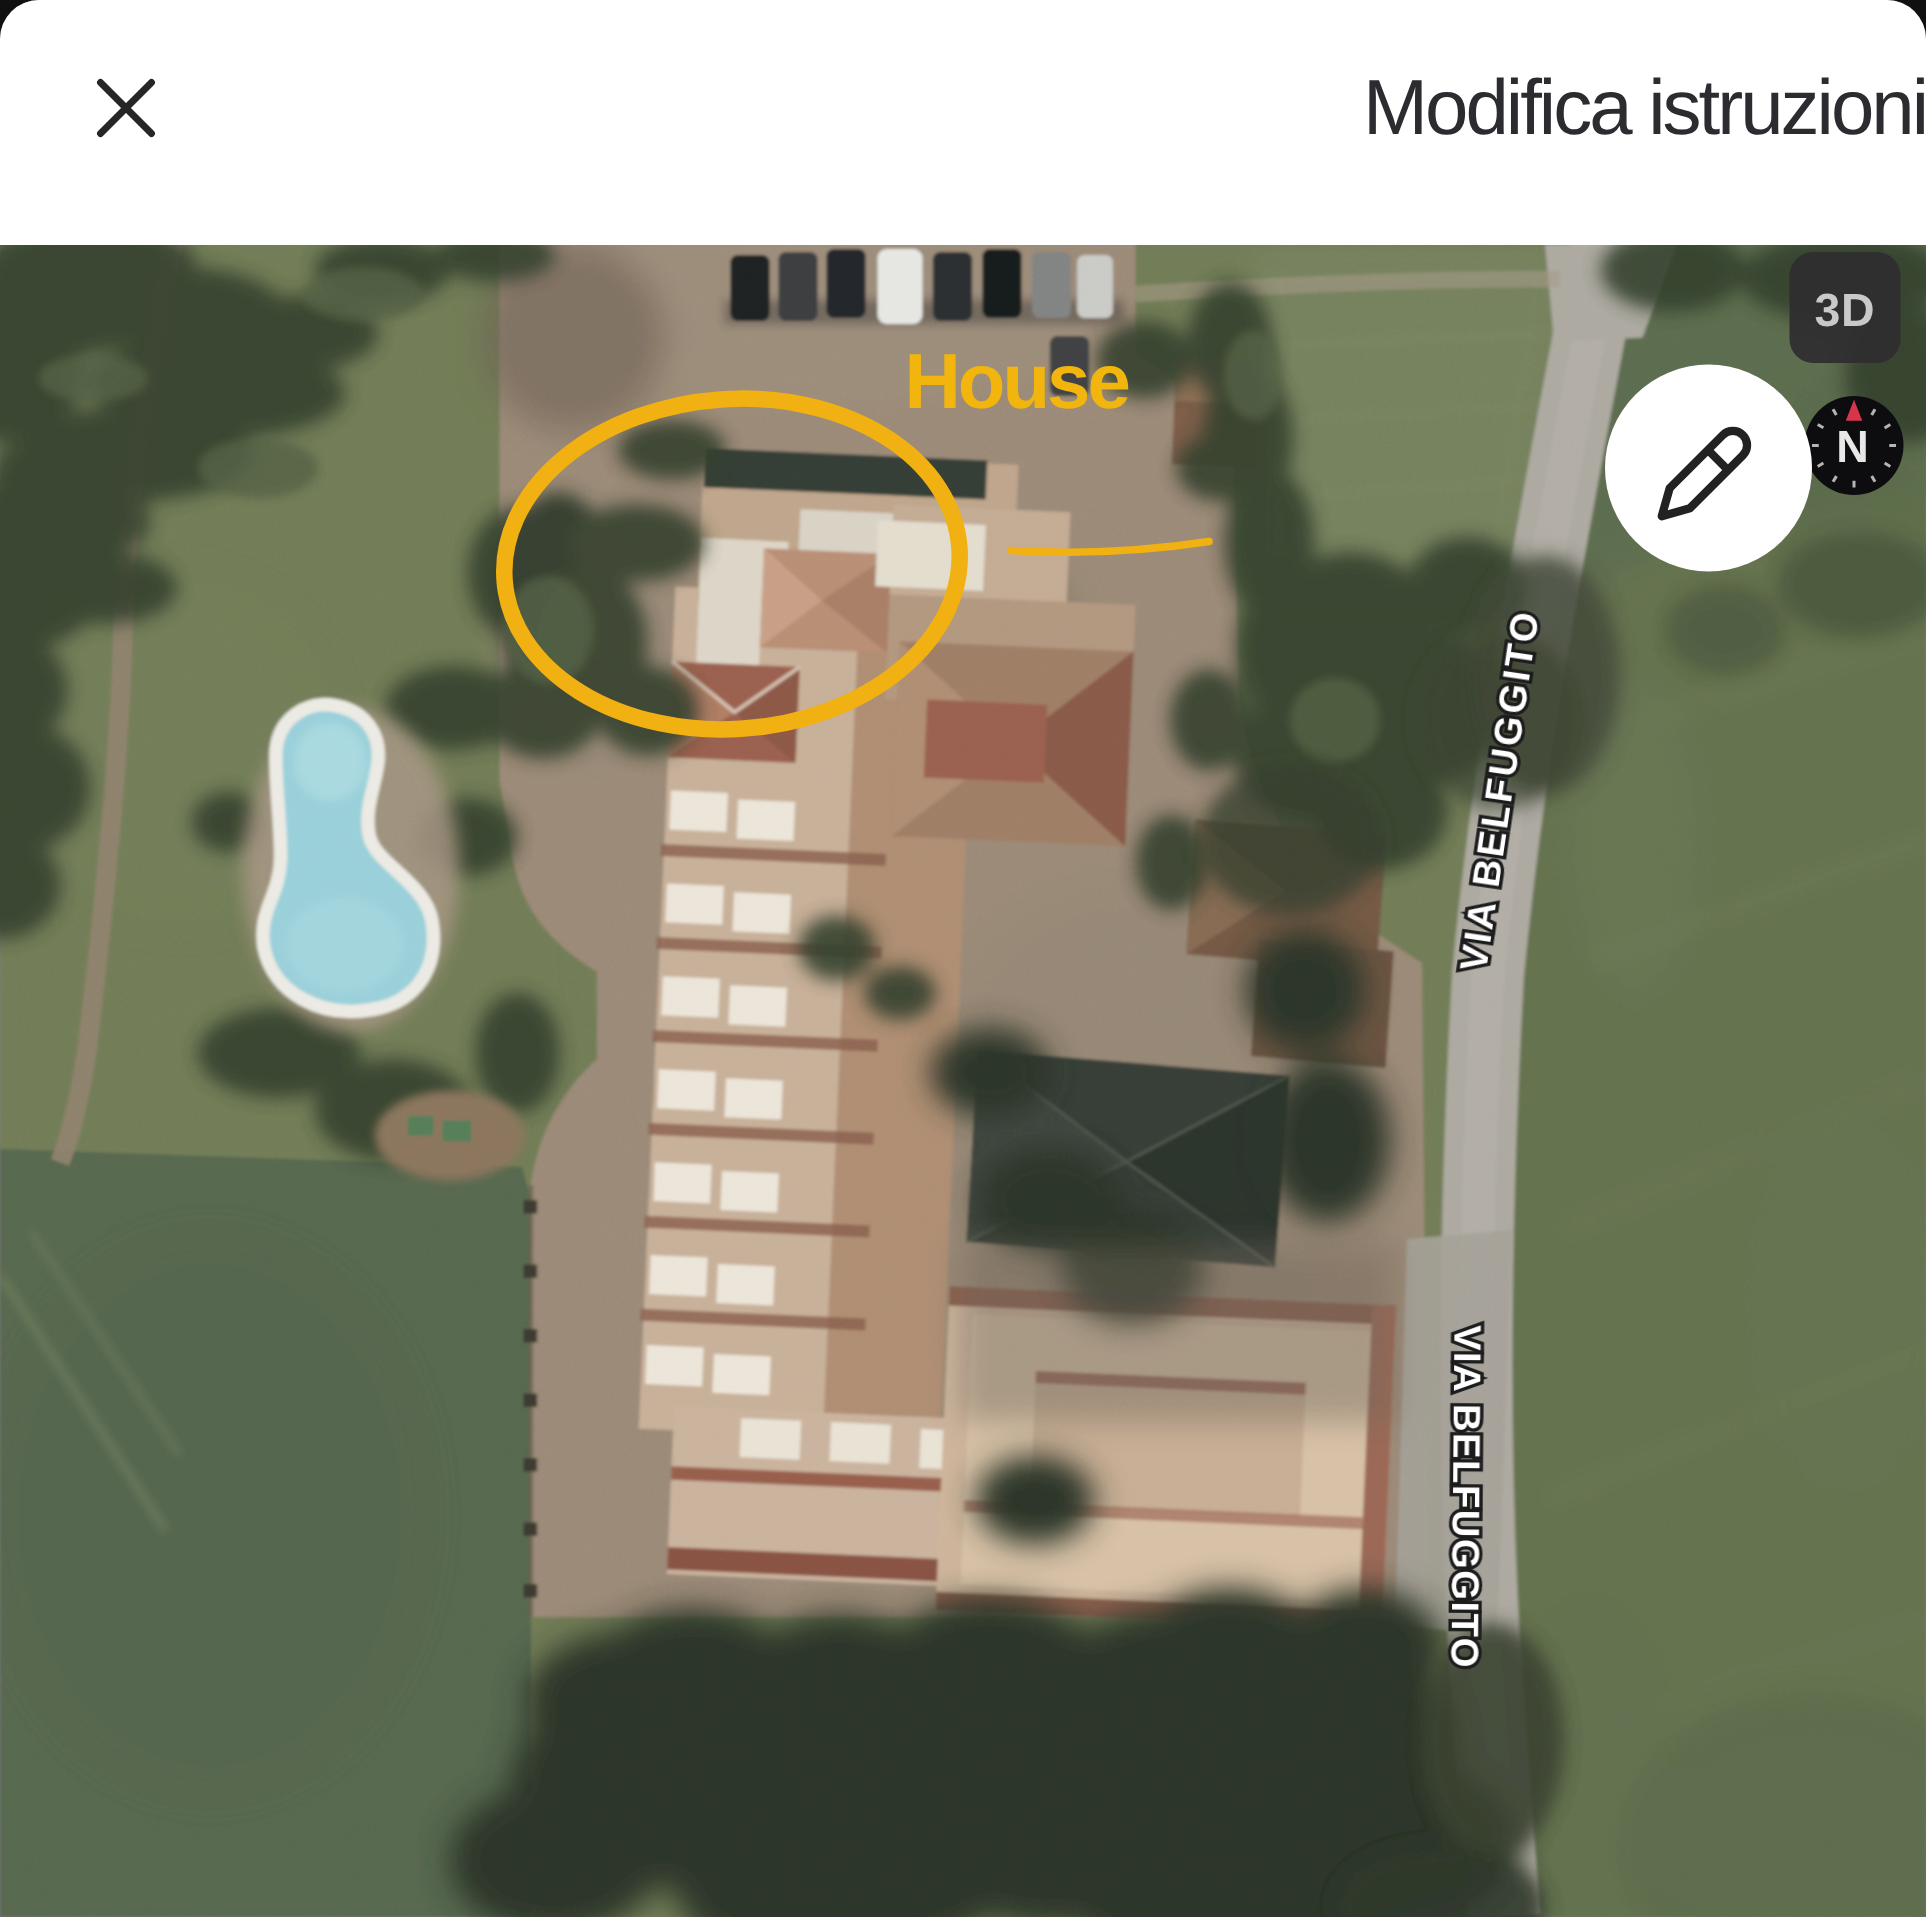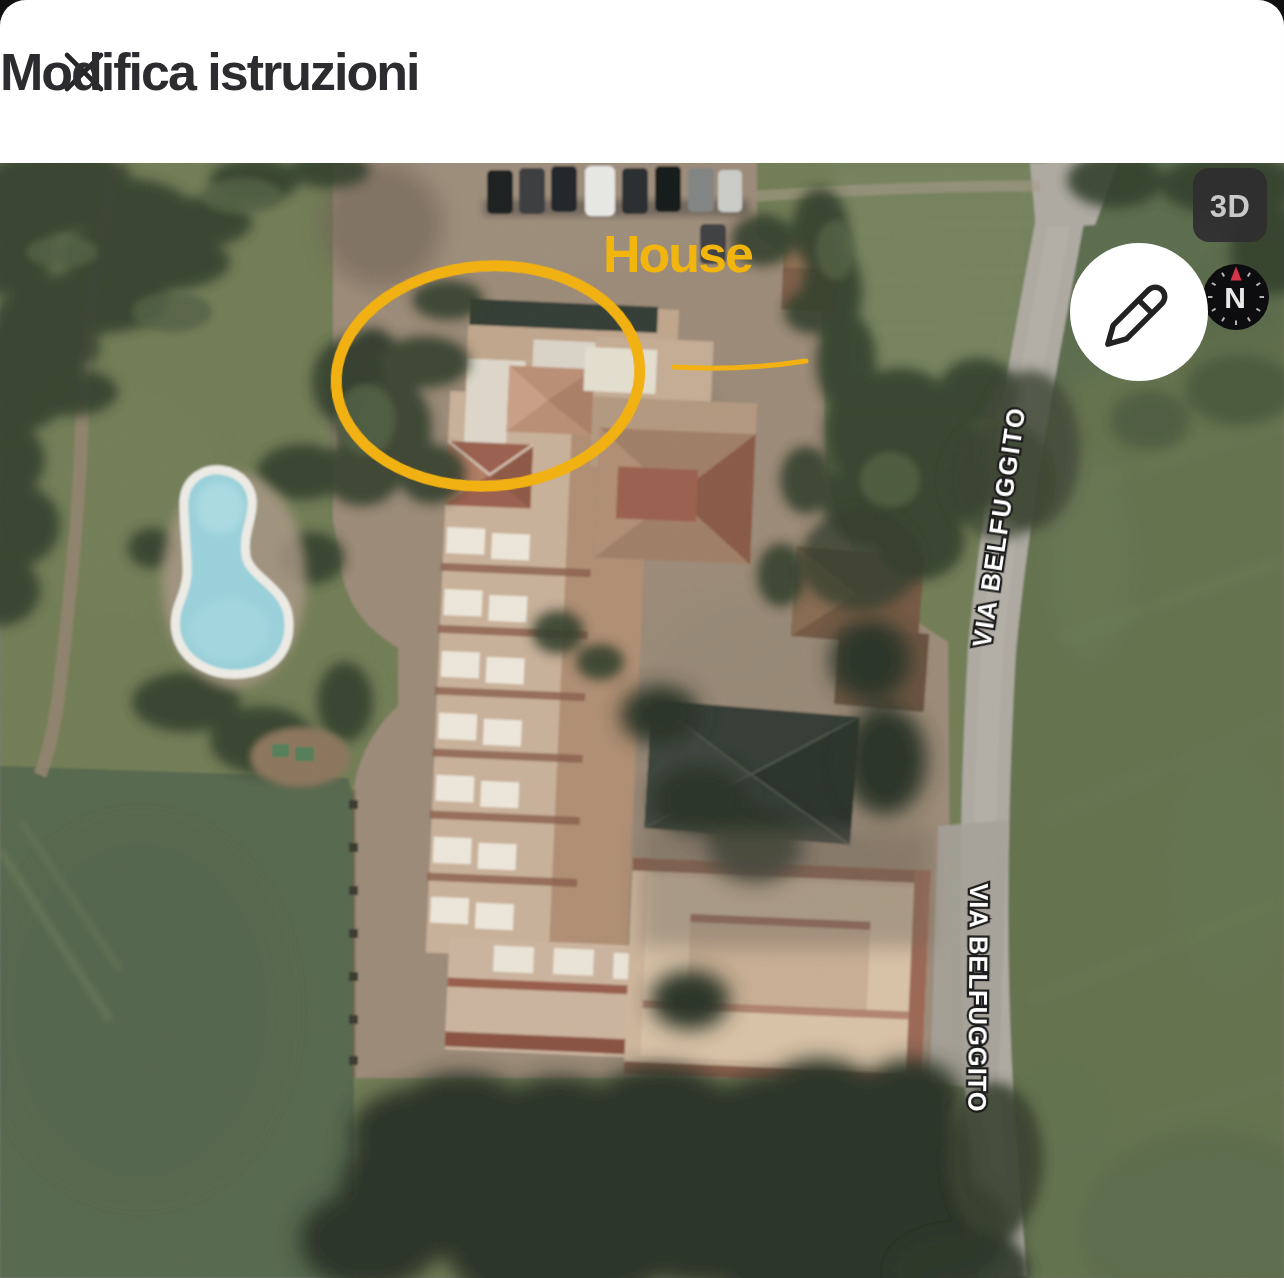--- a/index.html
+++ b/index.html
@@ -1,19 +1,19 @@
 <!DOCTYPE html>
 <html><head>
 <meta charset="utf-8">
 <style>
   html,body{margin:0;padding:0;background:#101010;}
   .page{position:relative;width:1284px;height:1278px;overflow:hidden;font-family:"Liberation Sans",sans-serif;}
   .sheet{position:absolute;left:0;top:0;width:1284px;height:1278px;background:#777;border-radius:26px 26px 0 0;overflow:hidden;}
   .hdr{position:absolute;left:0;top:0;width:1284px;height:163px;background:#ffffff;z-index:5;}
-  .hdr .title{position:absolute;left:0;right:0;top:42px;text-align:left;font-weight:bold;font-size:52px;letter-spacing:-2px;color:#2b2b30;}
+  .hdr .title{position:absolute;left:0;right:0;top:42px;text-align:right;font-weight:normal;font-size:52px;letter-spacing:-2px;color:#2b2b30;}
   .mapwrap{position:absolute;left:0;top:0;width:1284px;height:1278px;}
 </style>
 </head>
 <body>
 <div class="page">
  <div class="sheet">
   <div class="mapwrap">
   <svg width="1284" height="1278" viewBox="0 0 1284 1278">
    <defs>
     <filter id="b2" x="-5%" y="-5%" width="110%" height="110%">

